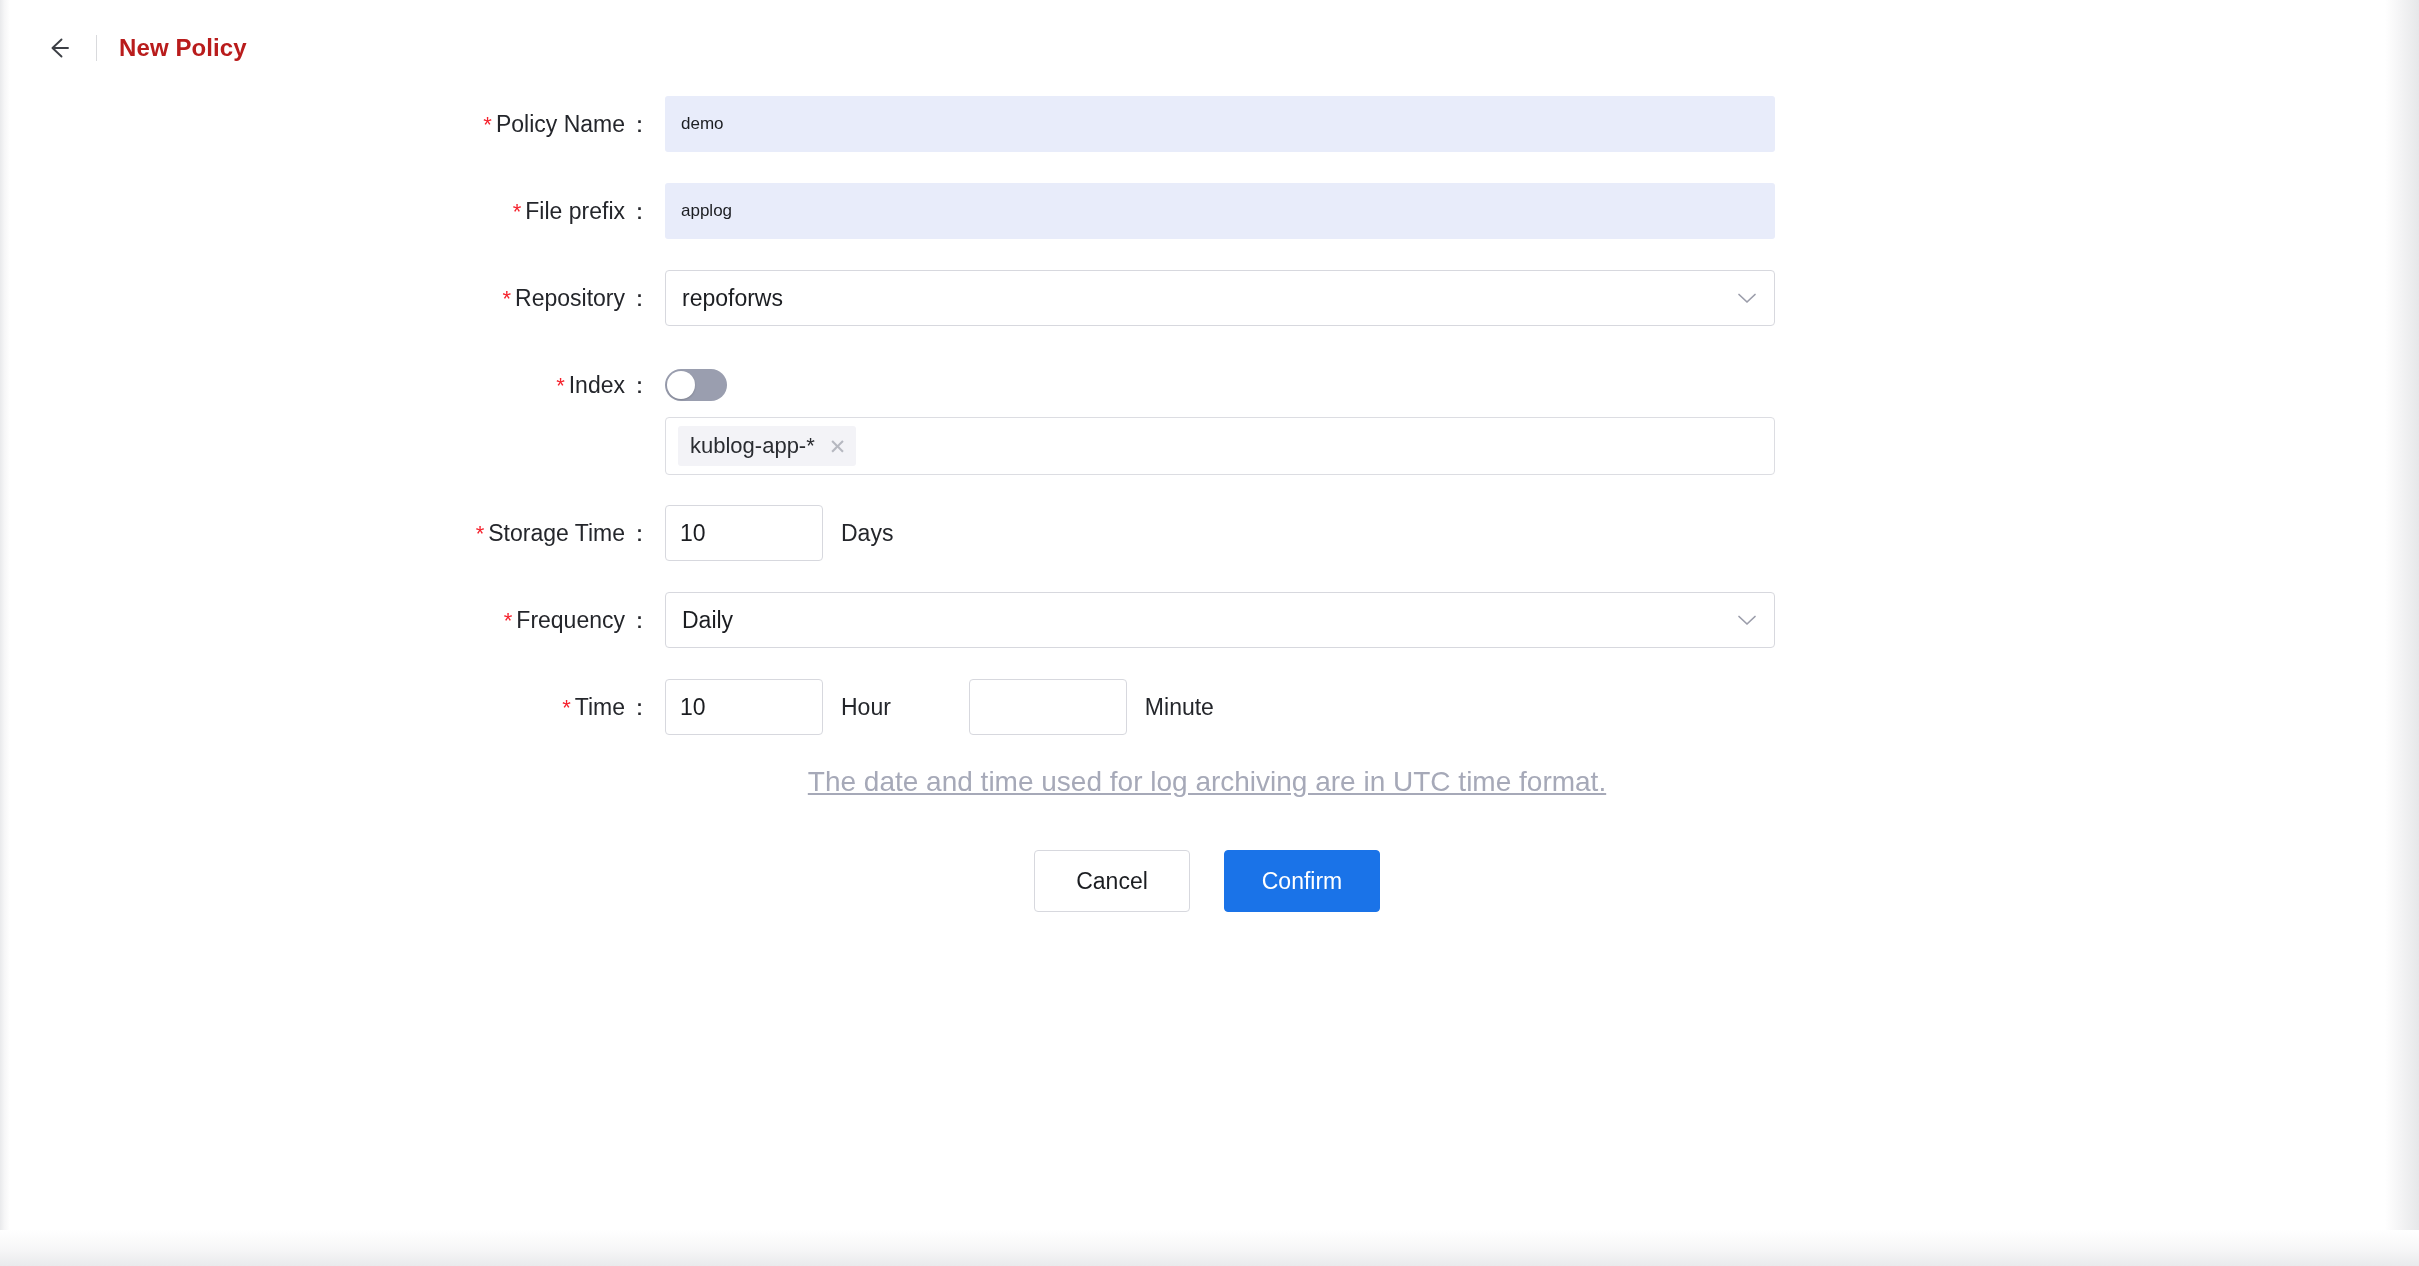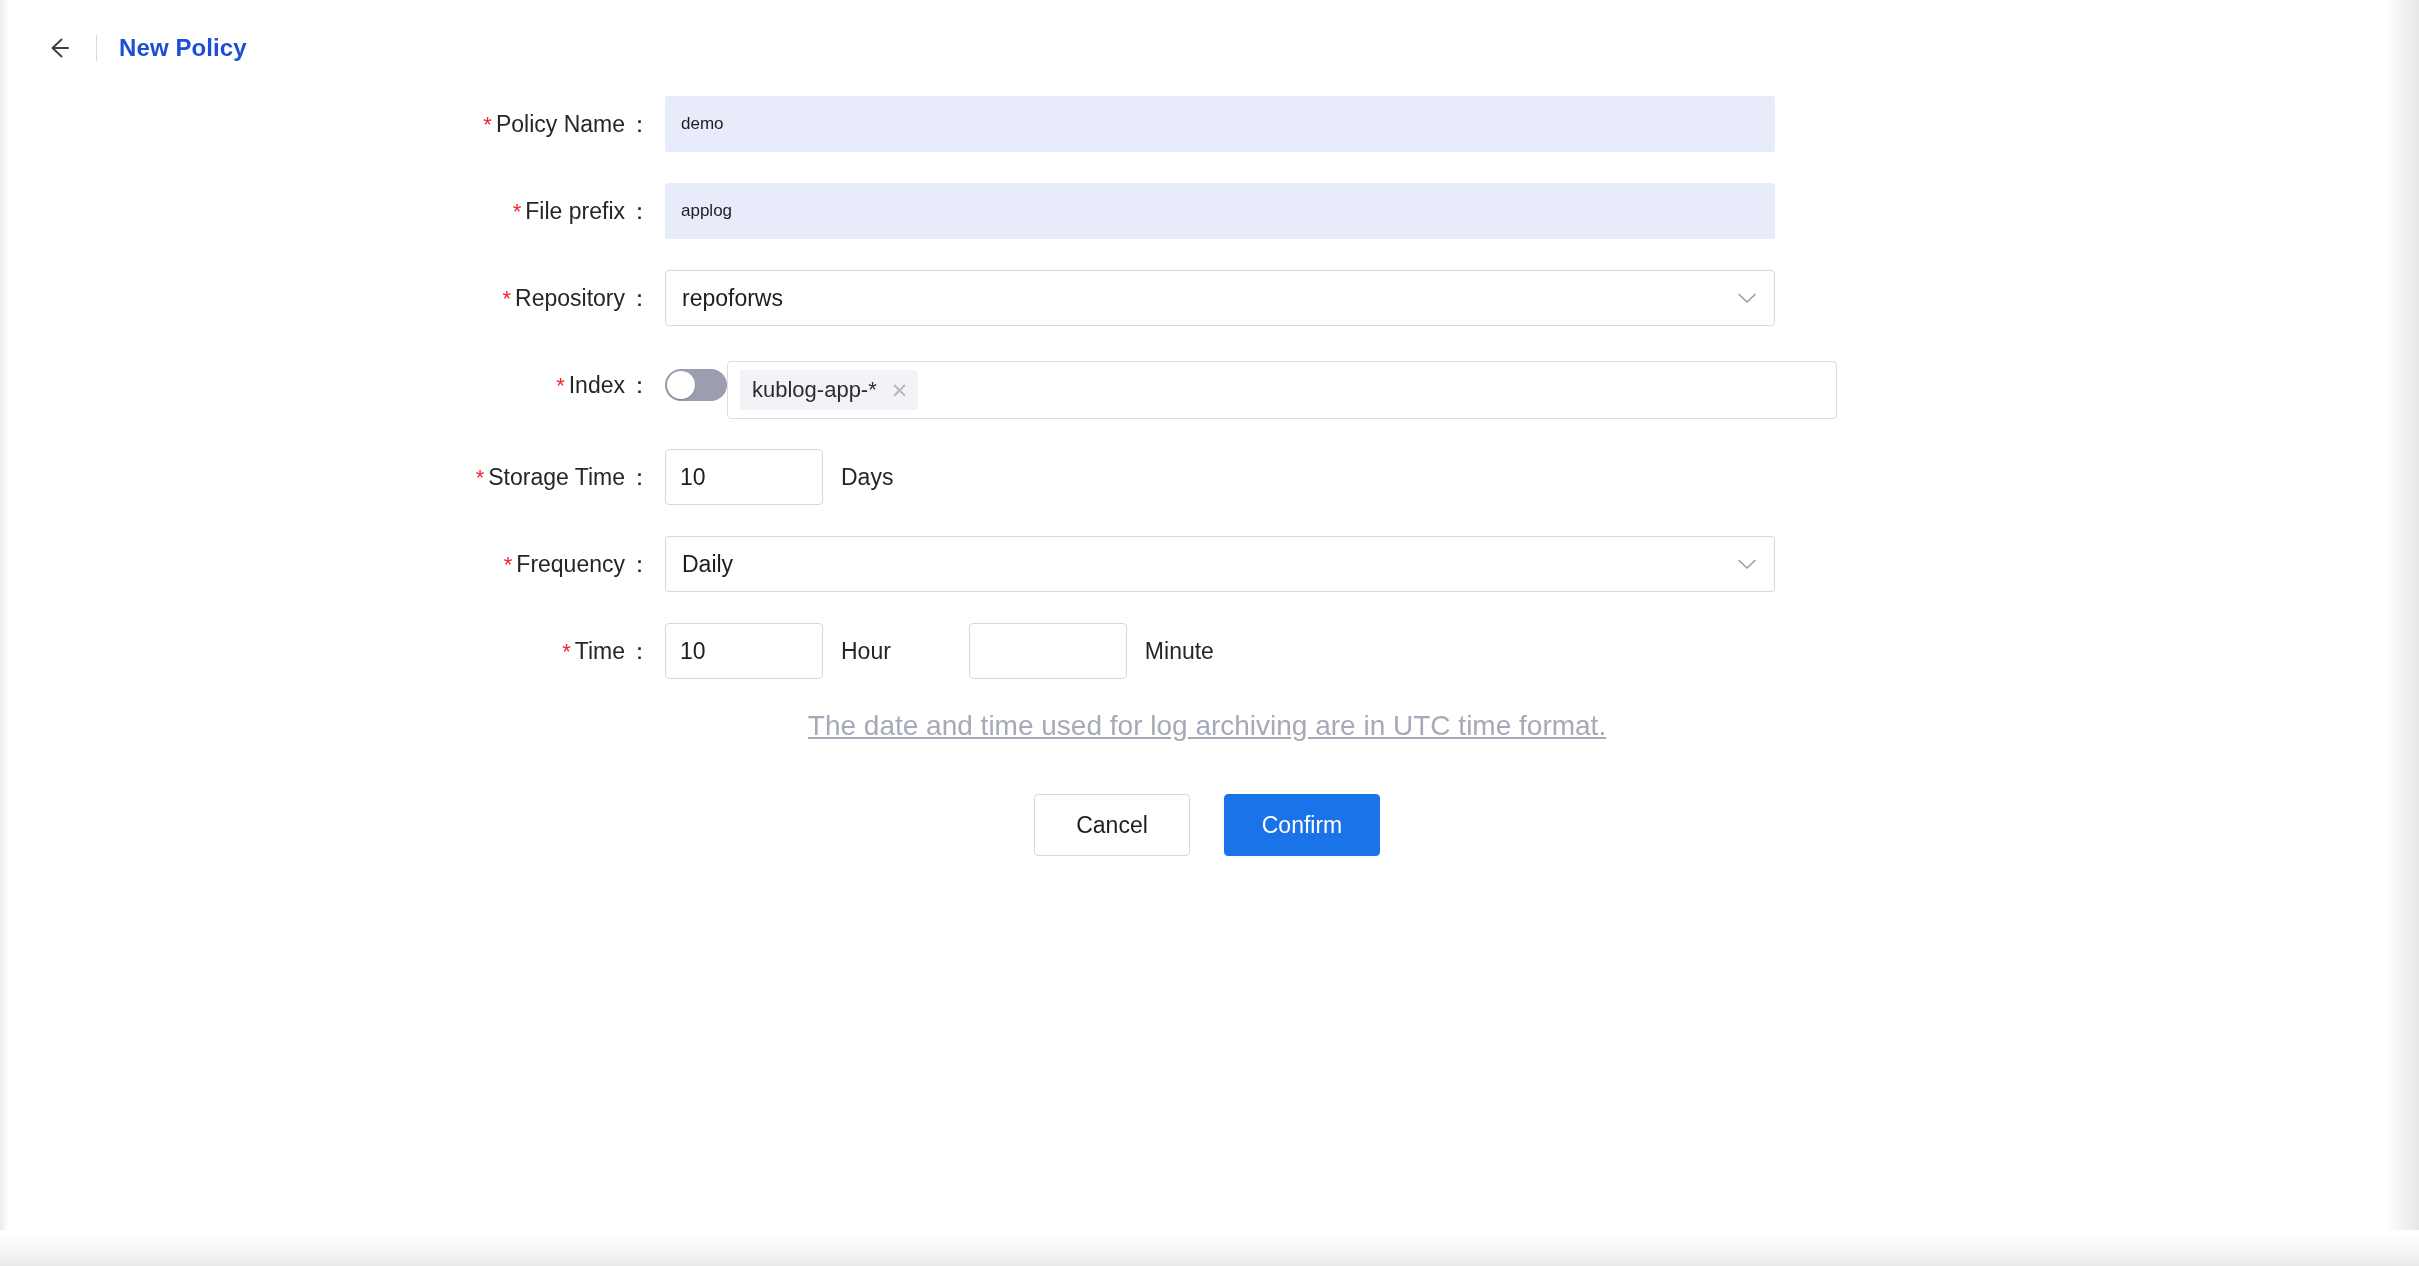--- a/index.html
+++ b/index.html
@@ -45,21 +45,21 @@
   .back-btn svg { display: block; }
   .header-divider {
     width: 1px; height: 26px;
     background: #d9dadd;
     margin-left: 18px;
   }
   .page-title {
     margin-left: 22px;
     font-size: 24px;
     font-weight: bold;
-    color: #1d4ed8;
+    color: #b91c1c;
     letter-spacing: .1px;
   }
 
   
   .form {
     position: absolute;
     left: 0; top: 96px;
     width: 2419px;
   }
   .row {
@@ -125,21 +125,21 @@
   }
   .unit {
     font-size: 23px;
     color: #24262b;
     margin-left: 18px;
     white-space: nowrap;
   }
   .unit.gap { margin-left: 18px; margin-right: 78px; }
 
   
-  .index-stack { display: flex; flex-direction: row; }
+  .index-stack { display: flex; flex-direction: column; }
   .toggle-wrap { height: 56px; display: flex; align-items: center; }
   .toggle {
     width: 62px; height: 32px;
     background: #9a9eaf;
     border-radius: 16px;
     position: relative;
     cursor: pointer;
     flex: 0 0 auto;
   }
   .toggle .knob {

